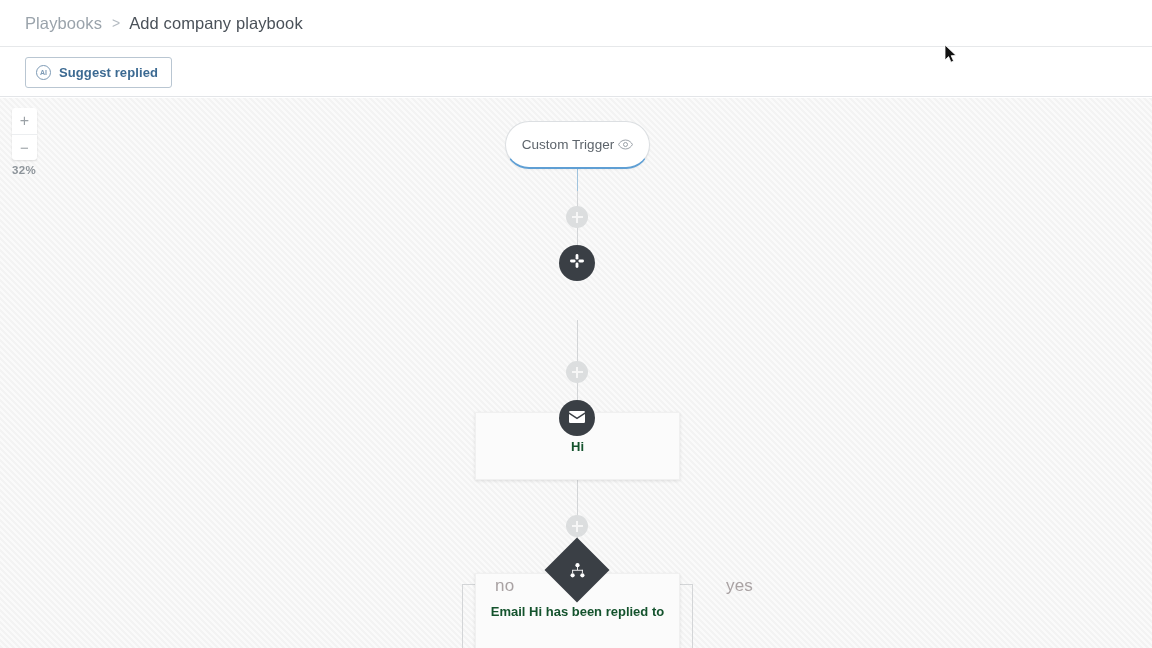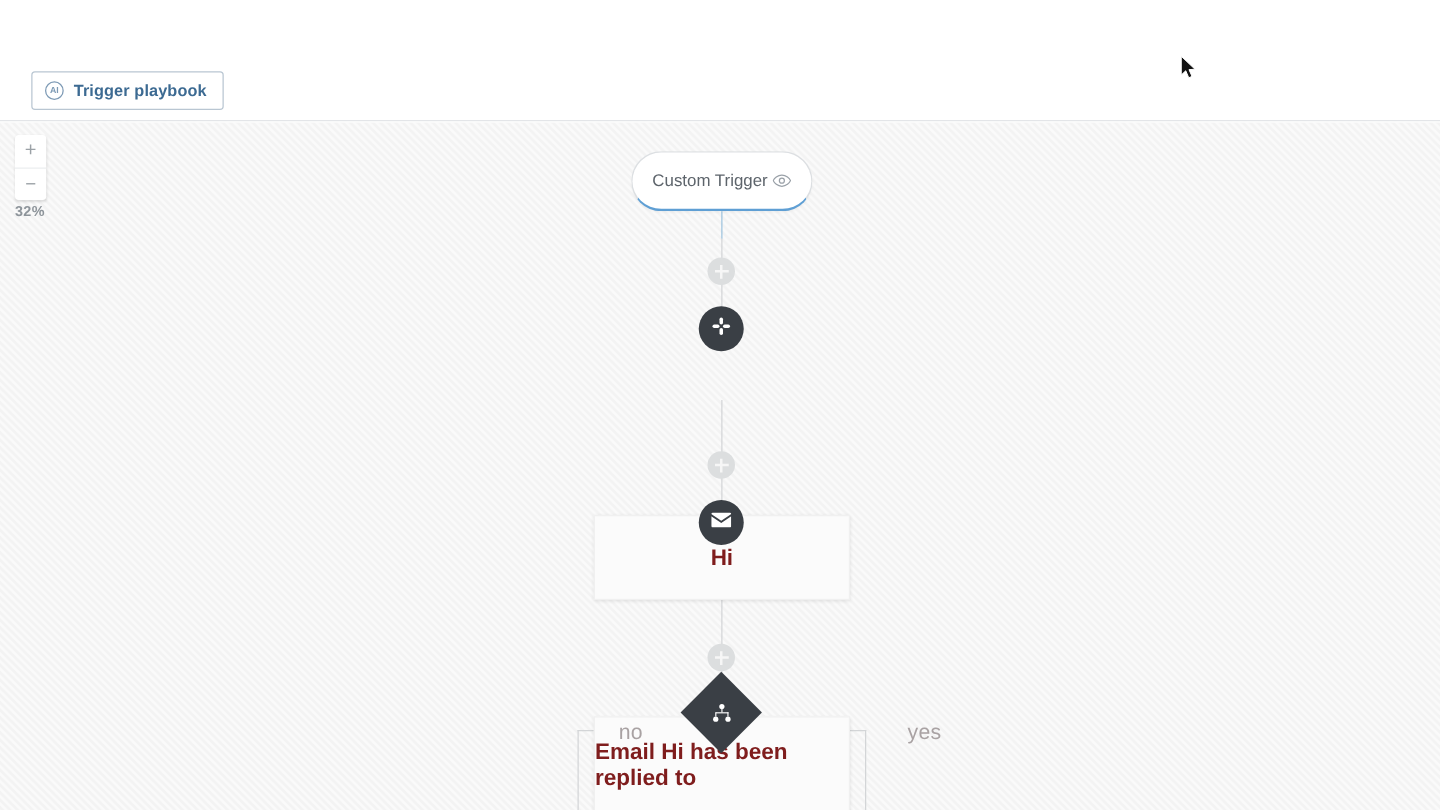--- a/index.html
+++ b/index.html
@@ -132,21 +132,21 @@
     background: #fafafa;
   }
   .step-card.plain {
     background: #fbfbfb;
     border: 1px solid #f0f0f0;
   }
   .warn-row { display: flex; align-items: center; gap: 7px; }
   .warn-text {
     font-size: 13px; font-style: italic; color: #767d84; letter-spacing: .1px;
   }
-  .step-text { font-size: 18px; font-weight: 700; color: #7f1d1d; }
+  .step-text { font-size: 13px; font-weight: 700; color: #14532d; }
 
   
   .node-badge {
     position: absolute; width: 36px; height: 36px; border-radius: 50%;
     background: #3a3f45;
     display: flex; align-items: center; justify-content: center;
     cursor: pointer;
   }
 
   
@@ -167,25 +167,32 @@
   }
 
   
   .cursor { position: absolute; left: 944px; top: 44px; pointer-events: none; }
 </style>
 </head>
 <body>
 
 <div id="app">
 
+  <div class="header">
+    <div class="breadcrumb">
+      <span class="crumb-root">Playbooks</span>
+      <span class="crumb-sep">&gt;</span>
+      <span class="crumb-current">Add company playbook</span>
+    </div>
+  </div>
 
   <div class="toolbar">
     <div class="suggest-btn">
       <span class="ai-badge">AI</span>
-      <span class="suggest-label">Trigger playbook</span>
+      <span class="suggest-label">Suggest replied</span>
     </div>
   </div>
 
   <div class="canvas">
 
     <div class="zoom-ctrl">
       <div class="zoom-btn plus">+</div>
       <div class="zoom-btn minus">−</div>
     </div>
     <div class="zoom-level">32%</div>

